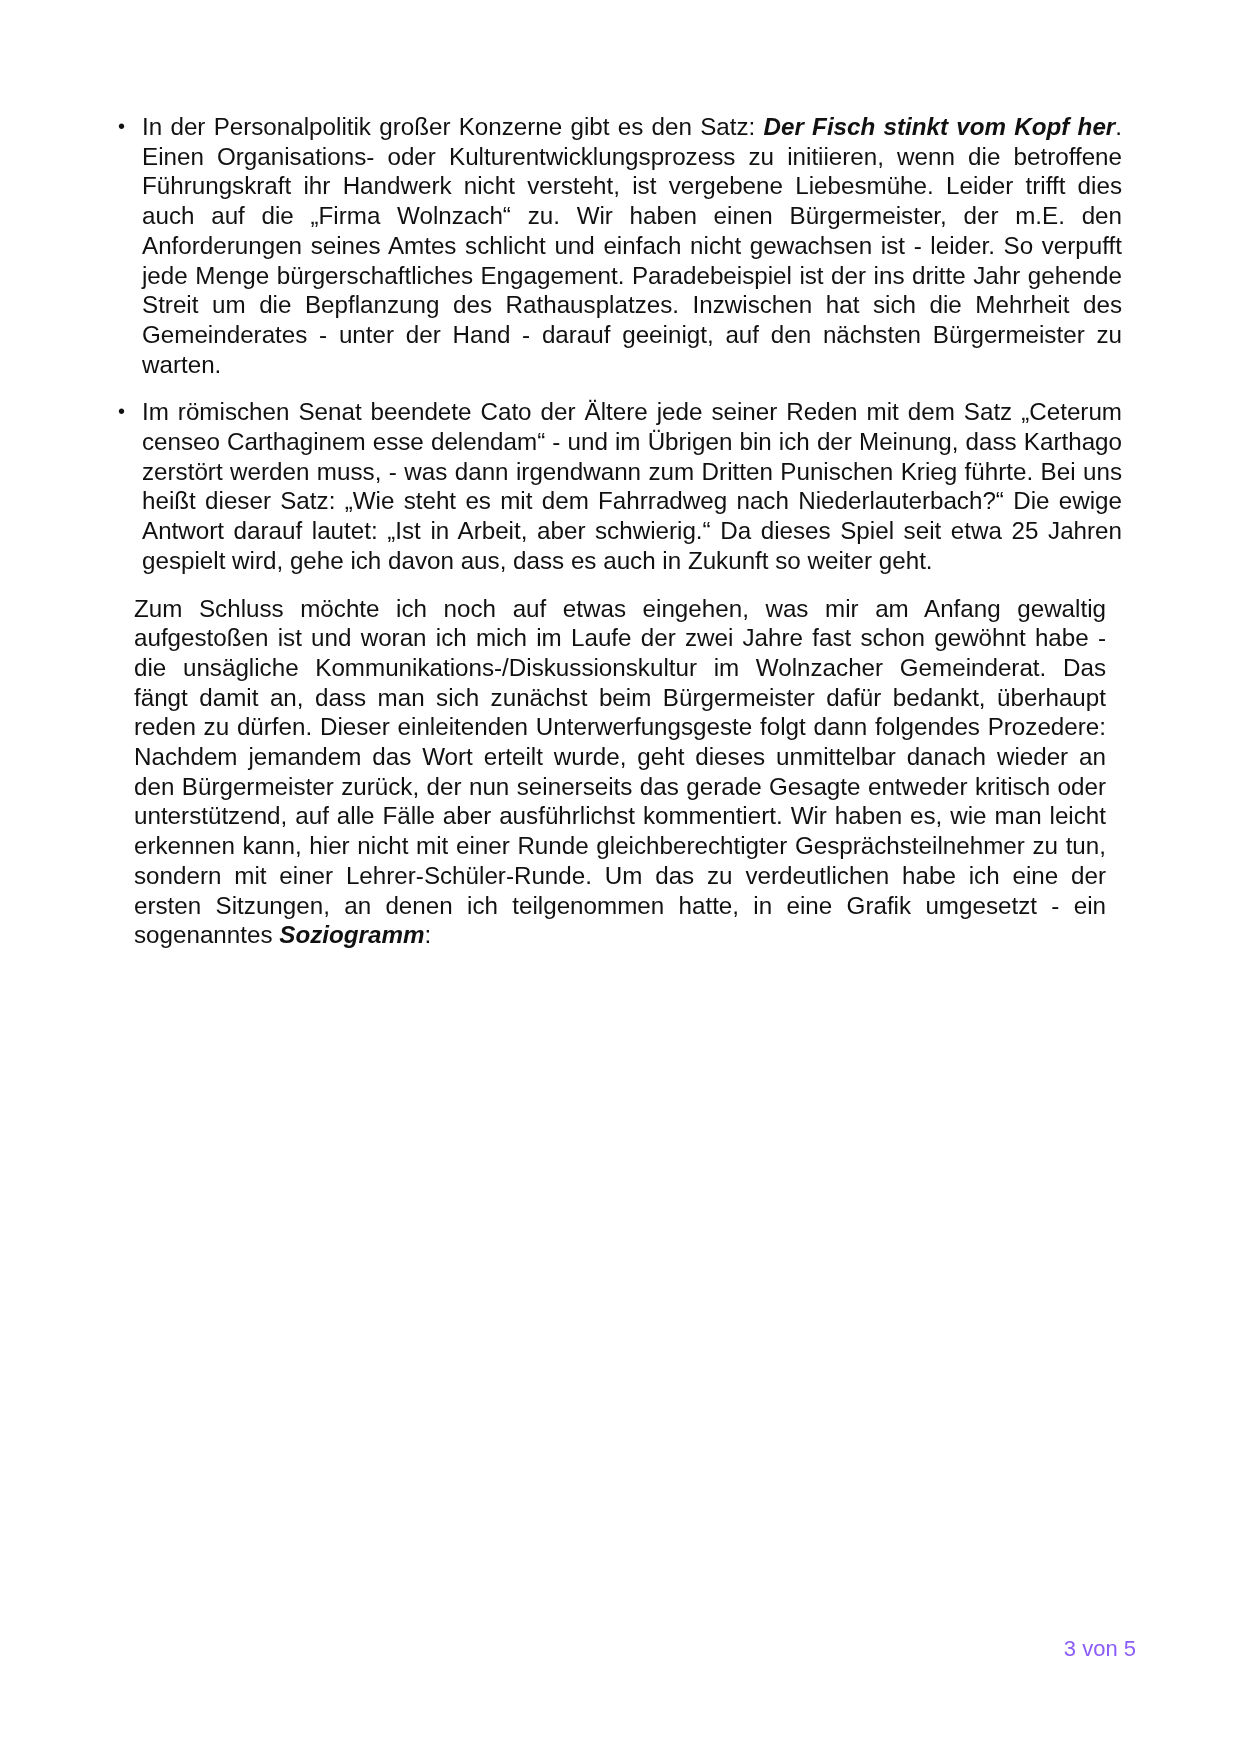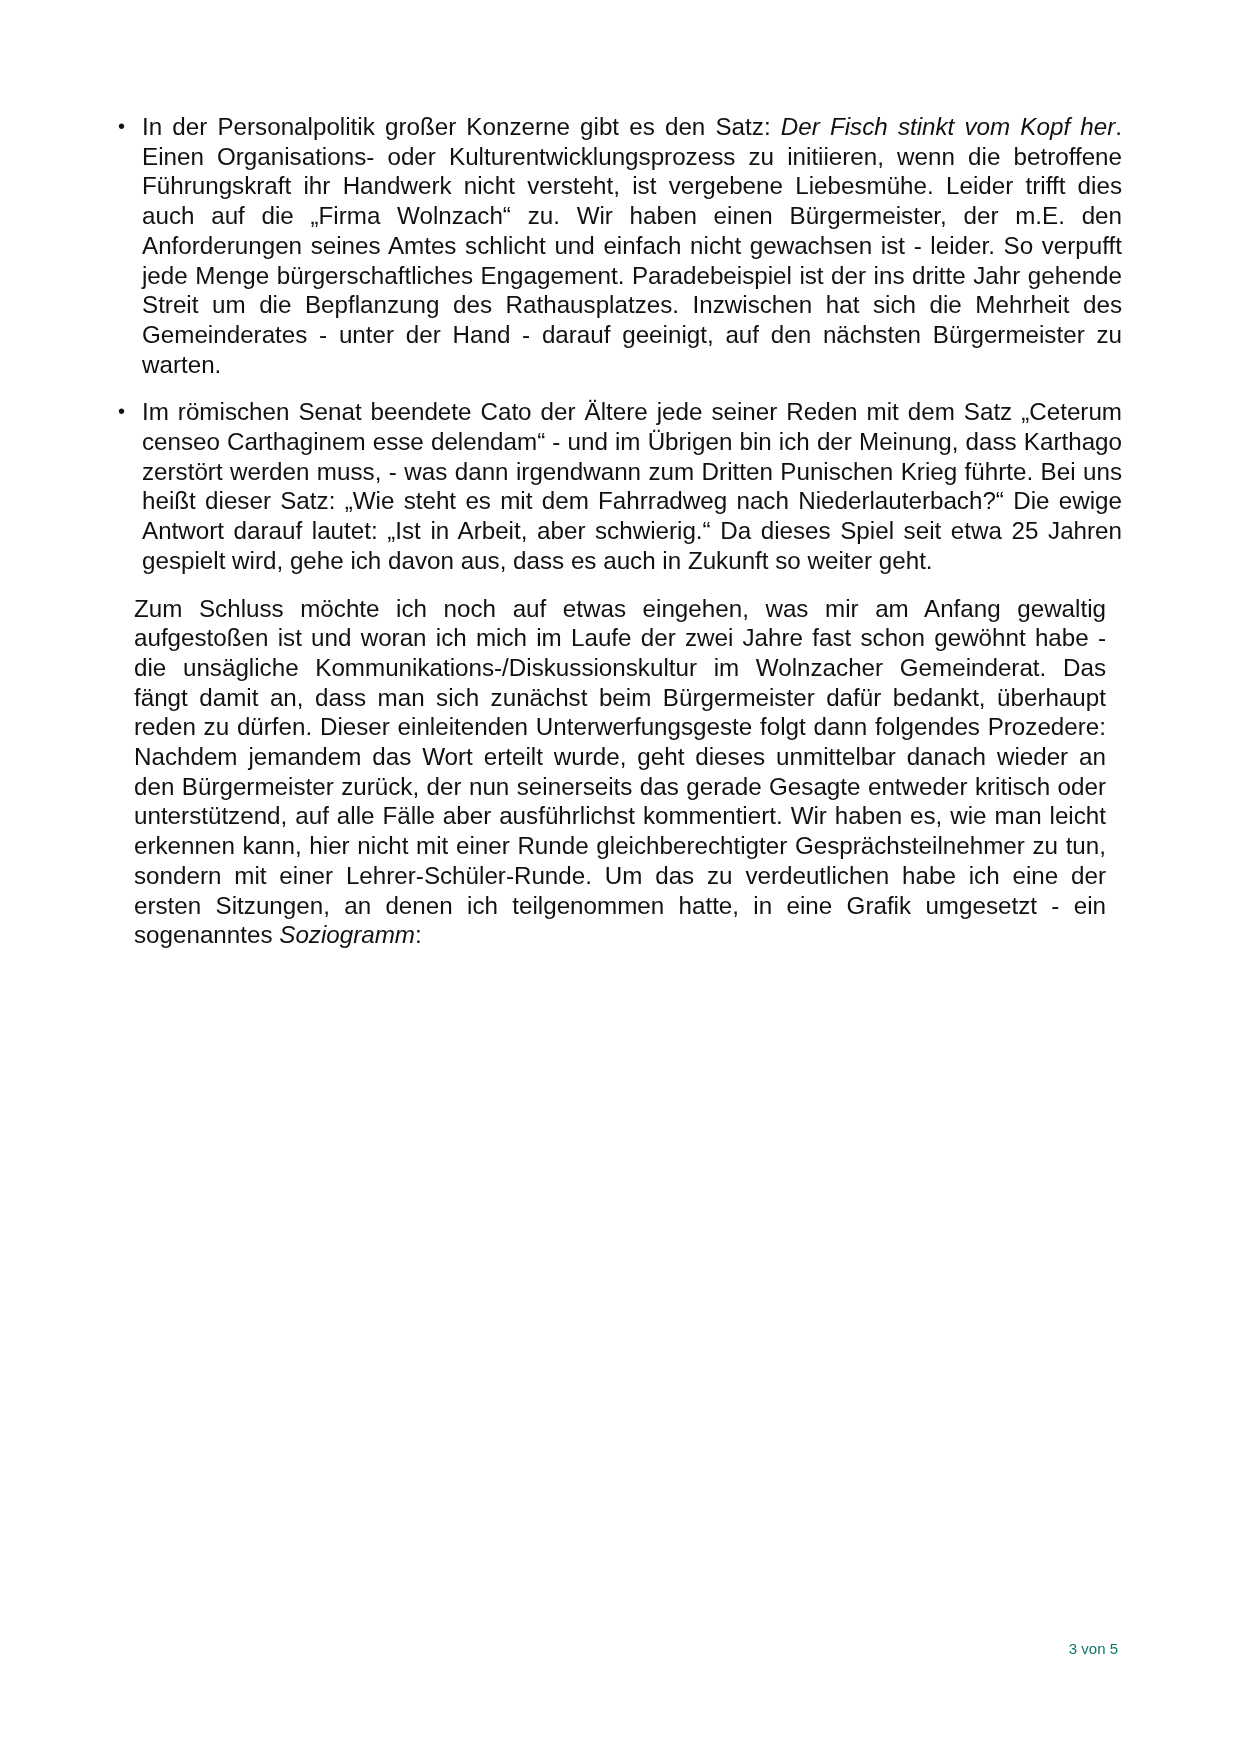--- a/index.html
+++ b/index.html
@@ -48,28 +48,28 @@
     width: 20px;
     font-size: 20px;
     line-height: 29.7px;
   }
   .para {
     margin: 16px;
     font-size: 24.2px;
     line-height: 29.7px;
     text-align: justify;
   }
-  .ital { font-style: italic; }
+  .ital { font-style: italic; font-weight: bold; }
   .footer {
     position: absolute;
-    right: 122px;
+    right: 104px;
     top: 1636px;
-    font-size: 15px;
+    font-size: 22px;
     line-height: 26px;
-    color: #0f766e;
+    color: #8b5cf6;
   }
 </style>
 </head>
 <body>
 
 <div class="page">
   <div class="content">
 
     <ul class="bullet-list">
       <li class="bullet-item">

